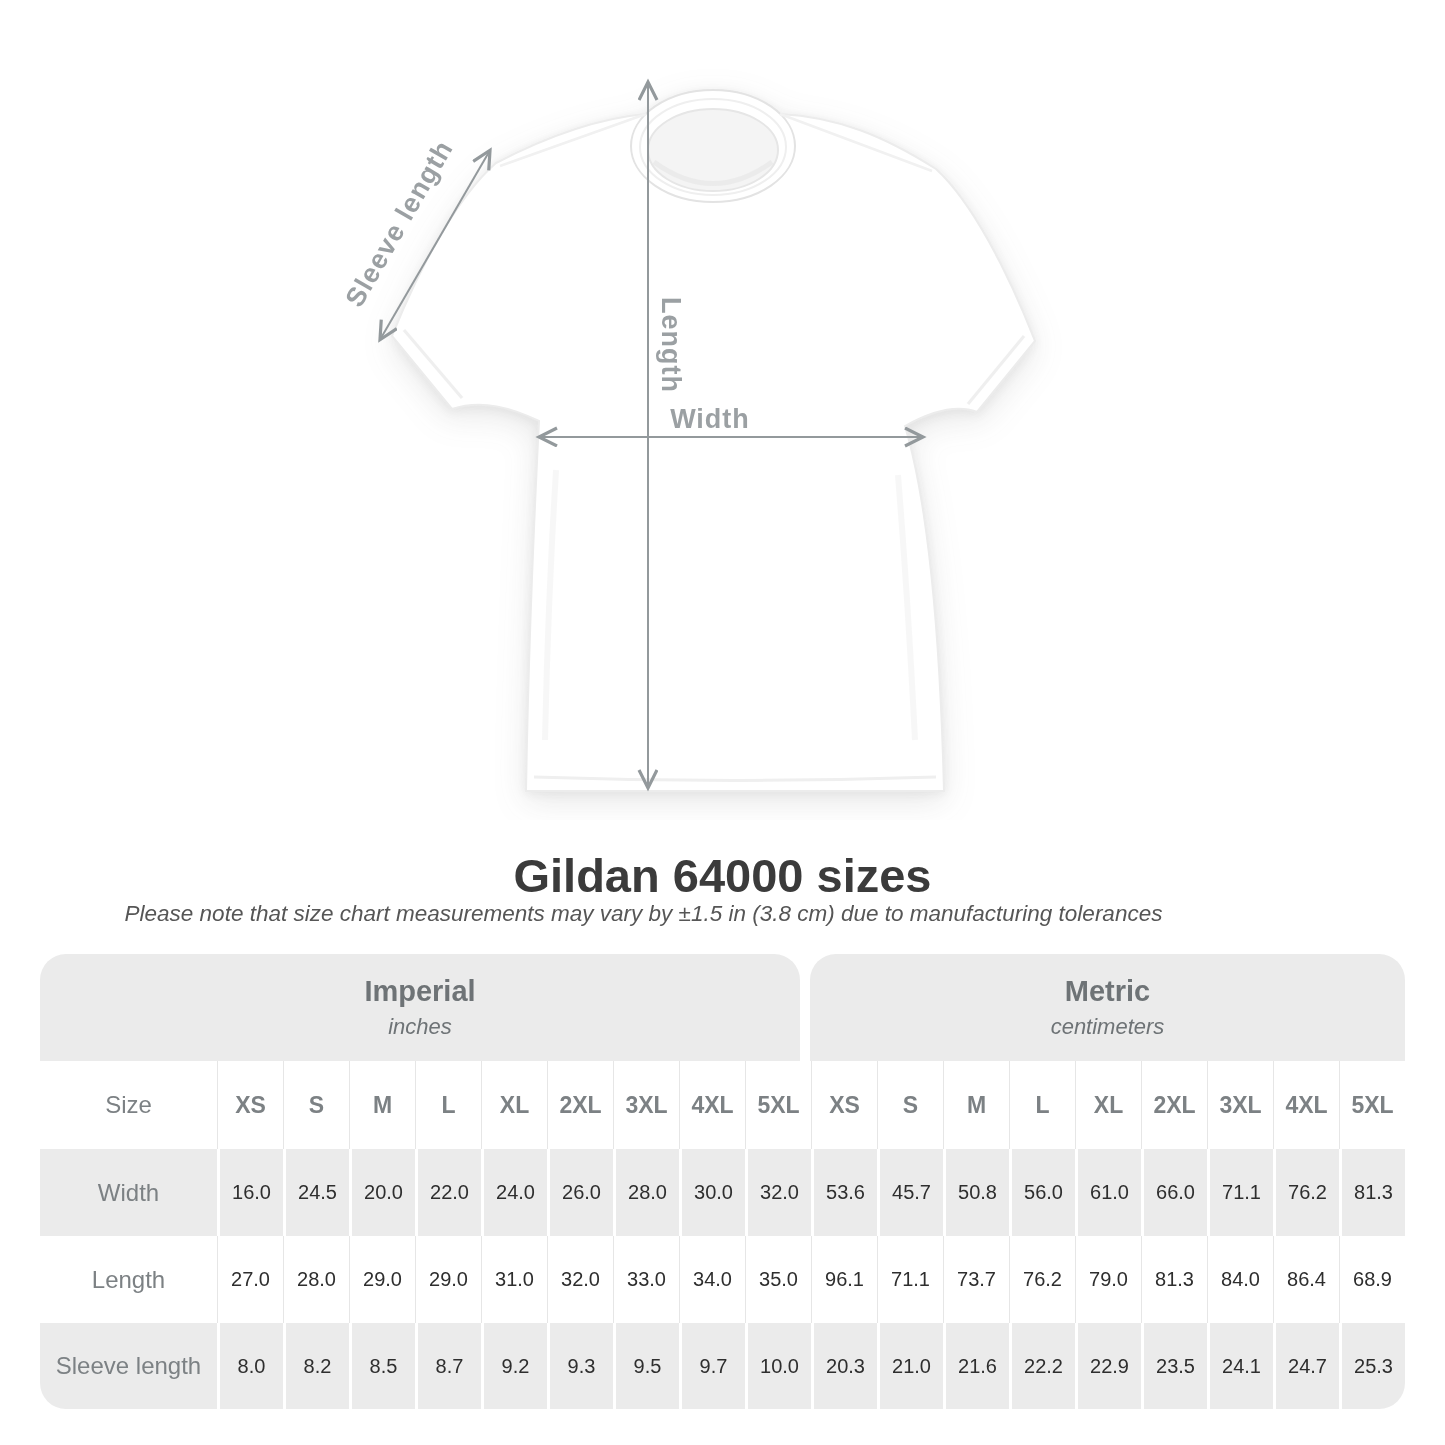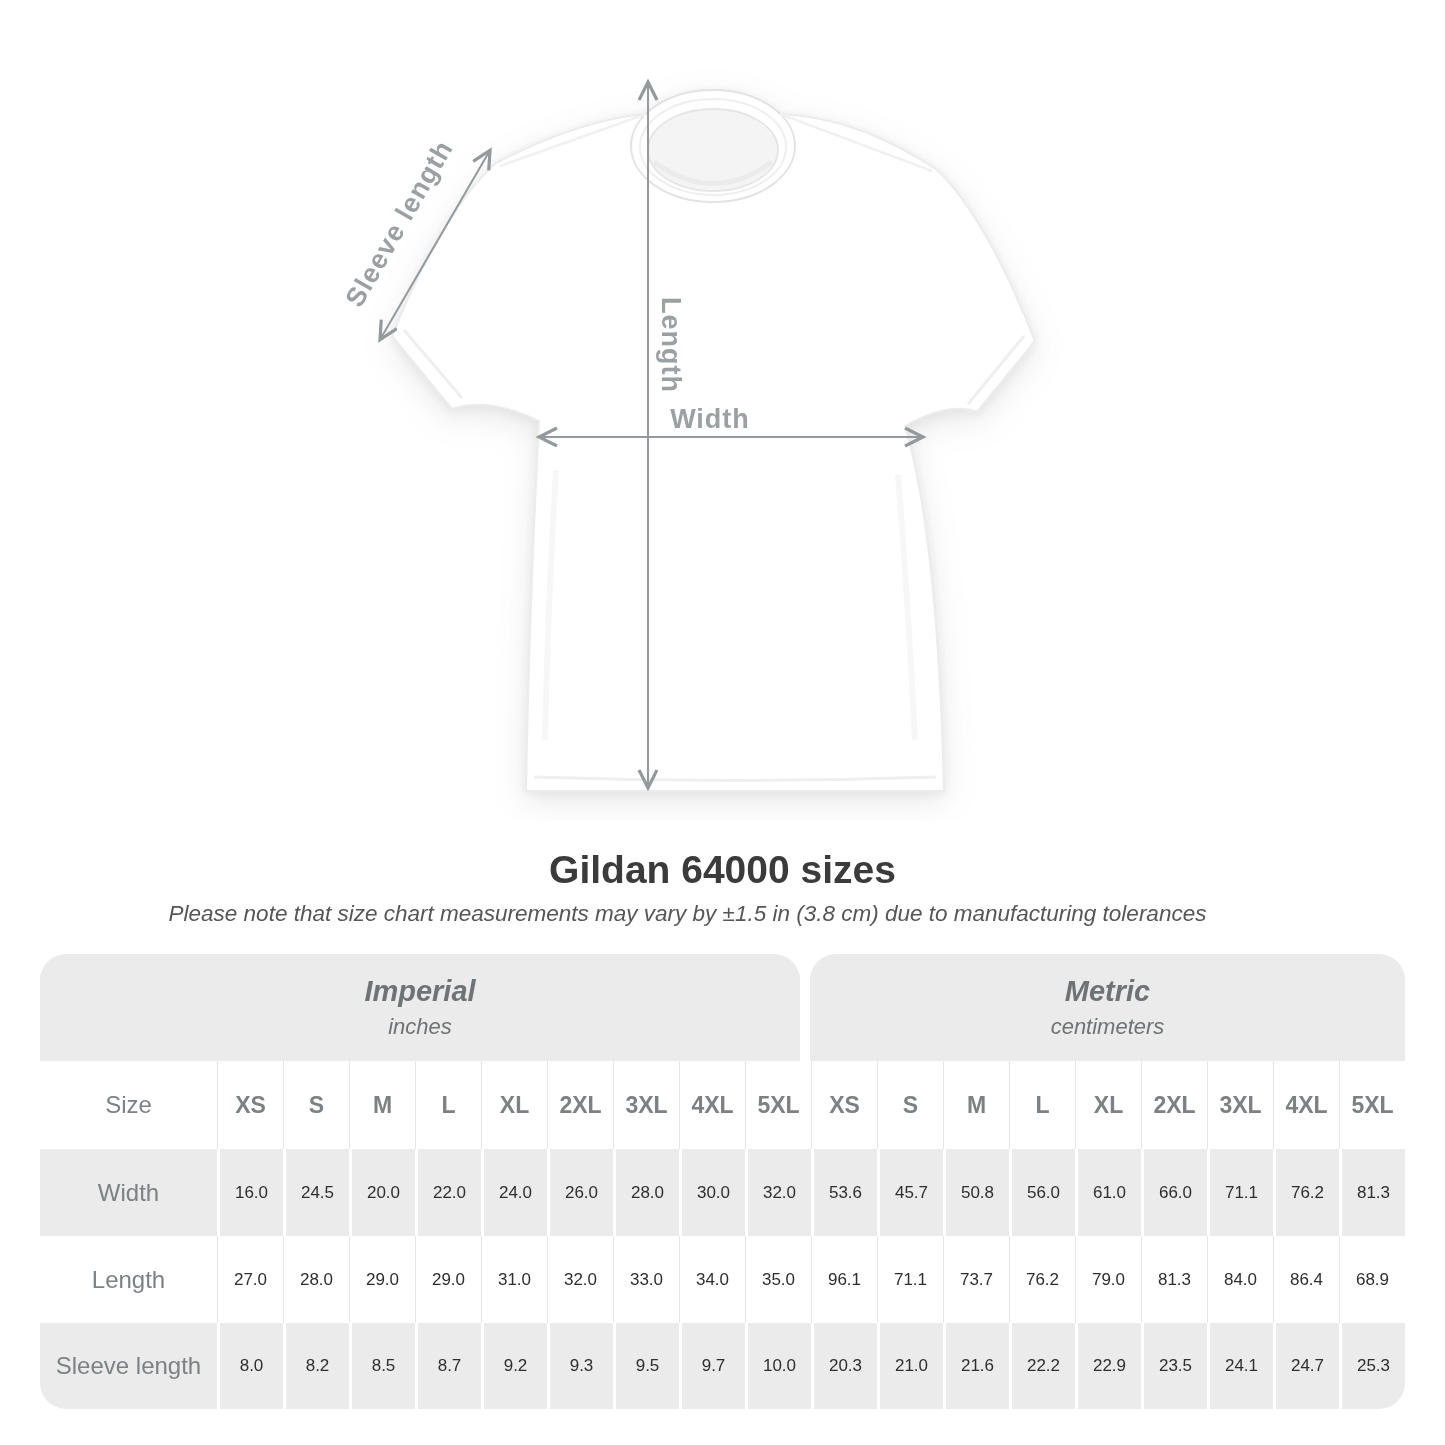--- a/index.html
+++ b/index.html
@@ -16,53 +16,53 @@
 
   
   .figure-wrap { position: absolute; top: 0; left: 0; width: 1445px; height: 820px; }
   .shirt-group { filter: drop-shadow(0 10px 16px rgba(70,70,70,0.12)) drop-shadow(0 2px 5px rgba(70,70,70,0.07)); }
   .dim-line { stroke: #93999c; stroke-width: 2; fill: none; }
   .dim-label { fill: #9ba0a3; font-weight: bold; font-size: 27px; letter-spacing: 1px; }
 
   
   .page-title {
     position: absolute; top: 848px; left: 0; width: 1445px;
-    text-align: center; font-size: 39px; font-weight: bold; color: #3b3b3b;
+    text-align: center; font-size: 47px; font-weight: bold; color: #3b3b3b;
   }
   .page-subtitle {
     position: absolute; top: 901px; left: 0; width: 1287px;
-    text-align: center; font-style: italic; font-size: 22.5px; color: #565656; padding-left: 44px;
+    text-align: center; font-style: italic; font-size: 22.5px; color: #565656;
   }
 
   
   .size-table { position: absolute; left: 40px; top: 954px; width: 1365px; height: 455px; }
   .unit-band { position: absolute; top: 0; left: 0; width: 1365px; height: 107px; display: flex; gap: 10px; }
   .unit-box {
     background: #ebebeb; border-radius: 26px 26px 0 0;
     display: flex; flex-direction: column; align-items: center; justify-content: center;
   }
   .unit-box.imperial { width: 760px; }
   .unit-box.metric   { width: 595px; }
-  .unit-name { font-size: 29px; font-weight: bold; font-style: italic; color: #6e7376; line-height: 34px; }
+  .unit-name { font-size: 29px; font-weight: bold; color: #6e7376; line-height: 34px; }
   .unit-sub  { font-size: 22px; font-style: italic; color: #6e7376; line-height: 30px; margin-top: 4px; }
 
   .grid-rows { position: absolute; top: 107px; left: 0; width: 1365px; }
   .trow { display: flex; width: 1365px; overflow: hidden; }
   .trow.row-white { background: #ffffff; }
   .trow.row-gray  { background: #ebebeb; }
   .trow.row-last  { border-radius: 0 0 26px 26px; }
   .cell {
     display: flex; align-items: center; justify-content: center;
     box-sizing: border-box; width: 66px; flex: 0 0 66px;
   }
   .cell.label-cell { width: 177px; flex: 0 0 177px; font-weight: normal; color: #7c8184; font-size: 24px; }
   .row-white .cell + .cell { border-left: 1px solid #e6e6e6; }
   .row-gray  .cell + .cell { border-left: 3px solid #ffffff; }
   .size-cell { font-weight: bold; color: #7c8184; font-size: 23px; }
-  .num-cell  { color: #2e2e2e; font-size: 17px; }
+  .num-cell  { color: #2e2e2e; font-size: 20px; }
 </style>
 </head>
 <body>
 
 <div class="stage">
 
   <div class="figure-wrap">
     <svg width="1445" height="820" viewBox="0 0 1445 820">
       <defs>
         <marker id="arrowhead" markerWidth="14" markerHeight="12" refX="9" refY="5" orient="auto-start-reverse">

